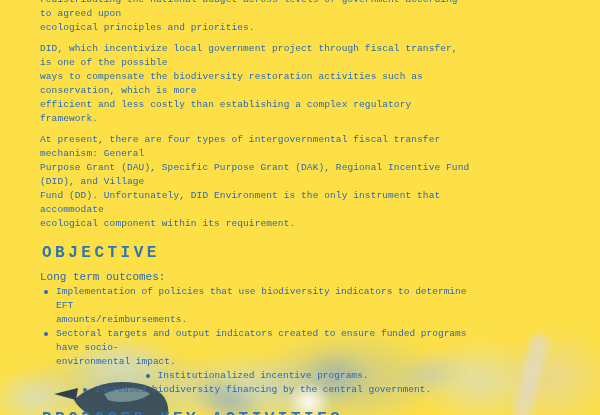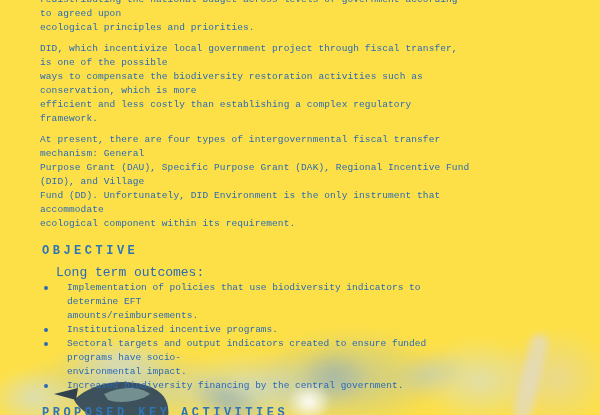--- a/index.html
+++ b/index.html
@@ -23,26 +23,26 @@
   .b11{left:384px;top:352px;width:90px;height:45px;background:radial-gradient(closest-side,rgba(170,197,222,.5),rgba(170,197,222,0));filter:blur(5px);transform:rotate(-12deg);}
   .bwhite{left:286px;top:382px;width:46px;height:40px;background:radial-gradient(closest-side,rgba(255,255,255,.95),rgba(255,255,255,0));filter:blur(2px);}
   .bird{position:absolute;left:52px;top:378px;}
   
   .content{position:absolute;left:40px;top:-7px;z-index:1;width:430px;}
   .para{
     margin:0 0 7px 0;font-size:9.5px;line-height:14px;white-space:pre-line;
     color:var(--body-text,#2a6ab8);letter-spacing:.1px;
   }
   .heading{
-    margin:13px 0 8px 2px;font-size:12px;font-weight:bold;letter-spacing:3.5px;
+    margin:13px 0 8px 2px;font-size:16px;font-weight:bold;letter-spacing:3.5px;
     color:var(--heading-text,#2e74b6);
   }
-  .intro{margin:0 0 1px 16px;font-size:13px;line-height:14px;color:var(--body-text,#2a6ab8);}
+  .intro{margin:0 0 1px 0;font-size:11px;line-height:14px;color:var(--body-text,#2a6ab8);}
   .bullets{margin:0;padding:0;list-style:none;}
-  .bullets li{display:flex;gap:19px;font-size:9.5px;line-height:14px;color:var(--body-text,#2a6ab8);}
+  .bullets li{display:flex;gap:8px;font-size:9.5px;line-height:14px;color:var(--body-text,#2a6ab8);justify-content:center;}
   .bullets .txt{white-space:pre-line;}
   .dot{flex:none;width:4px;height:4px;border-radius:50%;background:var(--body-text,#2a6ab8);margin:5px 0 0 4px;}
   .activities-heading{}
   .steps{display:flex;align-items:center;gap:9px;margin:6px 0 0 22px;width:560px;}
   .step{display:flex;align-items:center;gap:7px;}
   .step-icon{flex:none;display:block;width:56px;height:58px;}
   .step-label{
     display:block;width:80px;font-size:7px;line-height:9px;font-weight:bold;text-align:center;
     white-space:pre-line;color:var(--caption-text,#2361b0);
   }
@@ -89,26 +89,26 @@
     <p class="intro">Long term outcomes:</p>
 
     <ul class="bullets">
       <li>
         <span class="dot"></span>
         <span class="txt">Implementation of policies that use biodiversity indicators to determine EFT
 amounts/reimbursements.</span>
       </li>
       <li>
         <span class="dot"></span>
-        <span class="txt">Institutionalized incentive programs.</span>
+        <span class="txt">Sectoral targets and output indicators created to ensure funded programs have socio-
+environmental impact.</span>
       </li>
       <li>
         <span class="dot"></span>
-        <span class="txt">Sectoral targets and output indicators created to ensure funded programs have socio-
-environmental impact.</span>
+        <span class="txt">Institutionalized incentive programs.</span>
       </li>
       <li>
         <span class="dot"></span>
         <span class="txt">Increased biodiversity financing by the central government.</span>
       </li>
     </ul>
 
     <h2 class="heading activities-heading">PROPOSED KEY ACTIVITIES</h2>
 
     <div class="steps">

